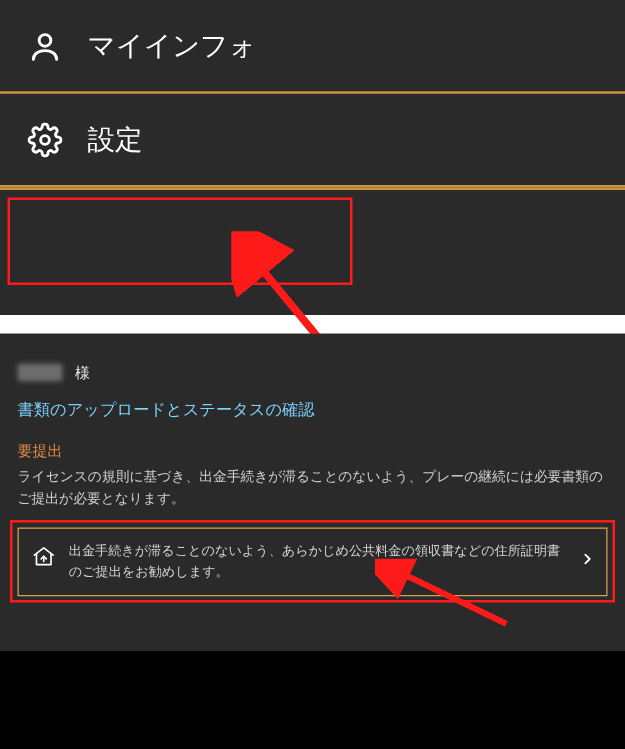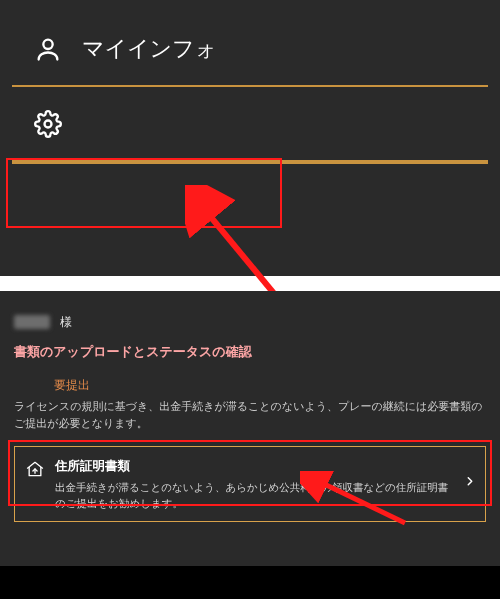--- a/index.html
+++ b/index.html
@@ -15,21 +15,21 @@
   *{box-sizing:border-box;}
   body{
     margin:0;
     background:#000;
     font-family:"Hiragino Sans","Hiragino Kaku Gothic ProN","Meiryo",sans-serif;
     color:var(--text);
     width:500px;
   }
   .panel{background:var(--bg);}
   
-  .menu{padding:12px;}
+  .menu{padding:0;}
   .menu-item{
     display:flex;
     align-items:center;
     gap:18px;
     padding:20px 16px 20px 20px;
     font-size:22px;
     color:#fff;
     border-top:1px solid rgba(0,0,0,0);
   }
   .menu-sep{height:2px;background:var(--accent-line);margin:0;}
@@ -42,22 +42,22 @@
   }
   .top-wrap{position:relative;}
   .hl-upload{left:6px;top:158px;width:276px;height:70px;}
   
   .arrow{position:absolute;pointer-events:none;}
   .gap{height:15px;background:#fff;}
   
   .detail{padding:22px 14px 44px 14px;position:relative;color:#e8e8e8;font-size:12px;line-height:1.55;}
   .greet{display:flex;align-items:center;gap:10px;margin-bottom:10px;}
   .blur{width:36px;height:14px;border-radius:2px;background:#6d6d6d;filter:blur(2px);}
-  .detail h3{margin:4px 0 14px 0;font-size:13px;font-weight:700;color:#fca5a5;}
-  .required-label{color:var(--required);font-size:12px;margin-bottom:4px;margin-left:40px;}
+  .detail h3{margin:4px 0 14px 0;font-size:13px;font-weight:400;color:#7dd3fc;}
+  .required-label{color:var(--required);font-size:12px;margin-bottom:4px;}
   .license-text{color:#cfcfcf;font-size:11px;margin-bottom:14px;}
   .card{
     border:1px solid var(--accent);padding:10px 36px 10px 40px;position:relative;
     display:flex;align-items:flex-start;min-height:52px;
   }
   .card .card-ico{
     position:absolute;left:10px;top:12px;width:20px;height:20px;
   }
   .card-title{font-size:12.5px;font-weight:700;color:#fff;margin-bottom:2px;}
   .card-desc{font-size:10.5px;color:#d5d5d5;}
@@ -83,20 +83,21 @@
     </div>
     <div class="menu-sep"></div>
 
     <div class="menu-item">
       <span class="icon-wrap">
         <svg viewBox="0 0 24 24" fill="none" stroke-width="2" stroke-linecap="round" stroke-linejoin="round">
           <circle cx="12" cy="12" r="3"></circle>
           <path d="M19.4 15a1.7 1.7 0 0 0 .34 1.87l.06.06a2 2 0 1 1-2.83 2.83l-.06-.06a1.7 1.7 0 0 0-1.87-.34 1.7 1.7 0 0 0-1 1.55V21a2 2 0 1 1-4 0v-.09a1.7 1.7 0 0 0-1-1.55 1.7 1.7 0 0 0-1.87.34l-.06.06a2 2 0 1 1-2.83-2.83l.06-.06a1.7 1.7 0 0 0 .34-1.87 1.7 1.7 0 0 0-1.55-1H3a2 2 0 1 1 0-4h.09a1.7 1.7 0 0 0 1.55-1 1.7 1.7 0 0 0-.34-1.87l-.06-.06a2 2 0 1 1 2.83-2.83l.06.06c.51.51 1.28.66 1.87.34H9a1.7 1.7 0 0 0 1-1.55V3a2 2 0 1 1 4 0v.09c0 .67.4 1.27 1 1.55.59.32 1.36.17 1.87-.34l.06-.06a2 2 0 1 1 2.83 2.83l-.06.06a1.7 1.7 0 0 0-.34 1.87V9c.28.6.88 1 1.55 1H21a2 2 0 1 1 0 4h-.09a1.7 1.7 0 0 0-1.55 1z"></path>
         </svg>
       </span>
+      <span>設定</span>
     </div>
     <div class="menu-sep"></div>
 
     <div class="menu-sep"></div>
   </div>
 
   <div class="spacer"></div>
   <div style="height:40px;"></div>
 
   <div class="hl-box hl-upload"></div>
@@ -128,21 +129,20 @@
   <div class="card">
     <span class="card-ico">
       <svg viewBox="0 0 24 24" fill="none" stroke="#fff" stroke-width="1.6" stroke-linecap="round" stroke-linejoin="round">
         <path d="M3 11l9-7 9 7"></path>
         <path d="M5 10v10h14V10"></path>
         <path d="M12 17v-5"></path>
           <path d="M9.5 14.5L12 12l2.5 2.5"></path>
       </svg>
     </span>
     <div>
-      <div class="card-title">住所証明書類</div>
       <div class="card-desc">出金手続きが滞ることのないよう、あらかじめ公共料金の領収書などの住所証明書のご提出をお勧めします。</div>
     </div>
     <span class="card-chev">
       <svg width="14" height="14" viewBox="0 0 24 24" fill="none" stroke="#fff" stroke-width="2.5" stroke-linecap="round" stroke-linejoin="round">
         <polyline points="9 18 15 12 9 6"></polyline>
       </svg>
     </span>
   </div>
 
   <div class="hl-card"></div>

